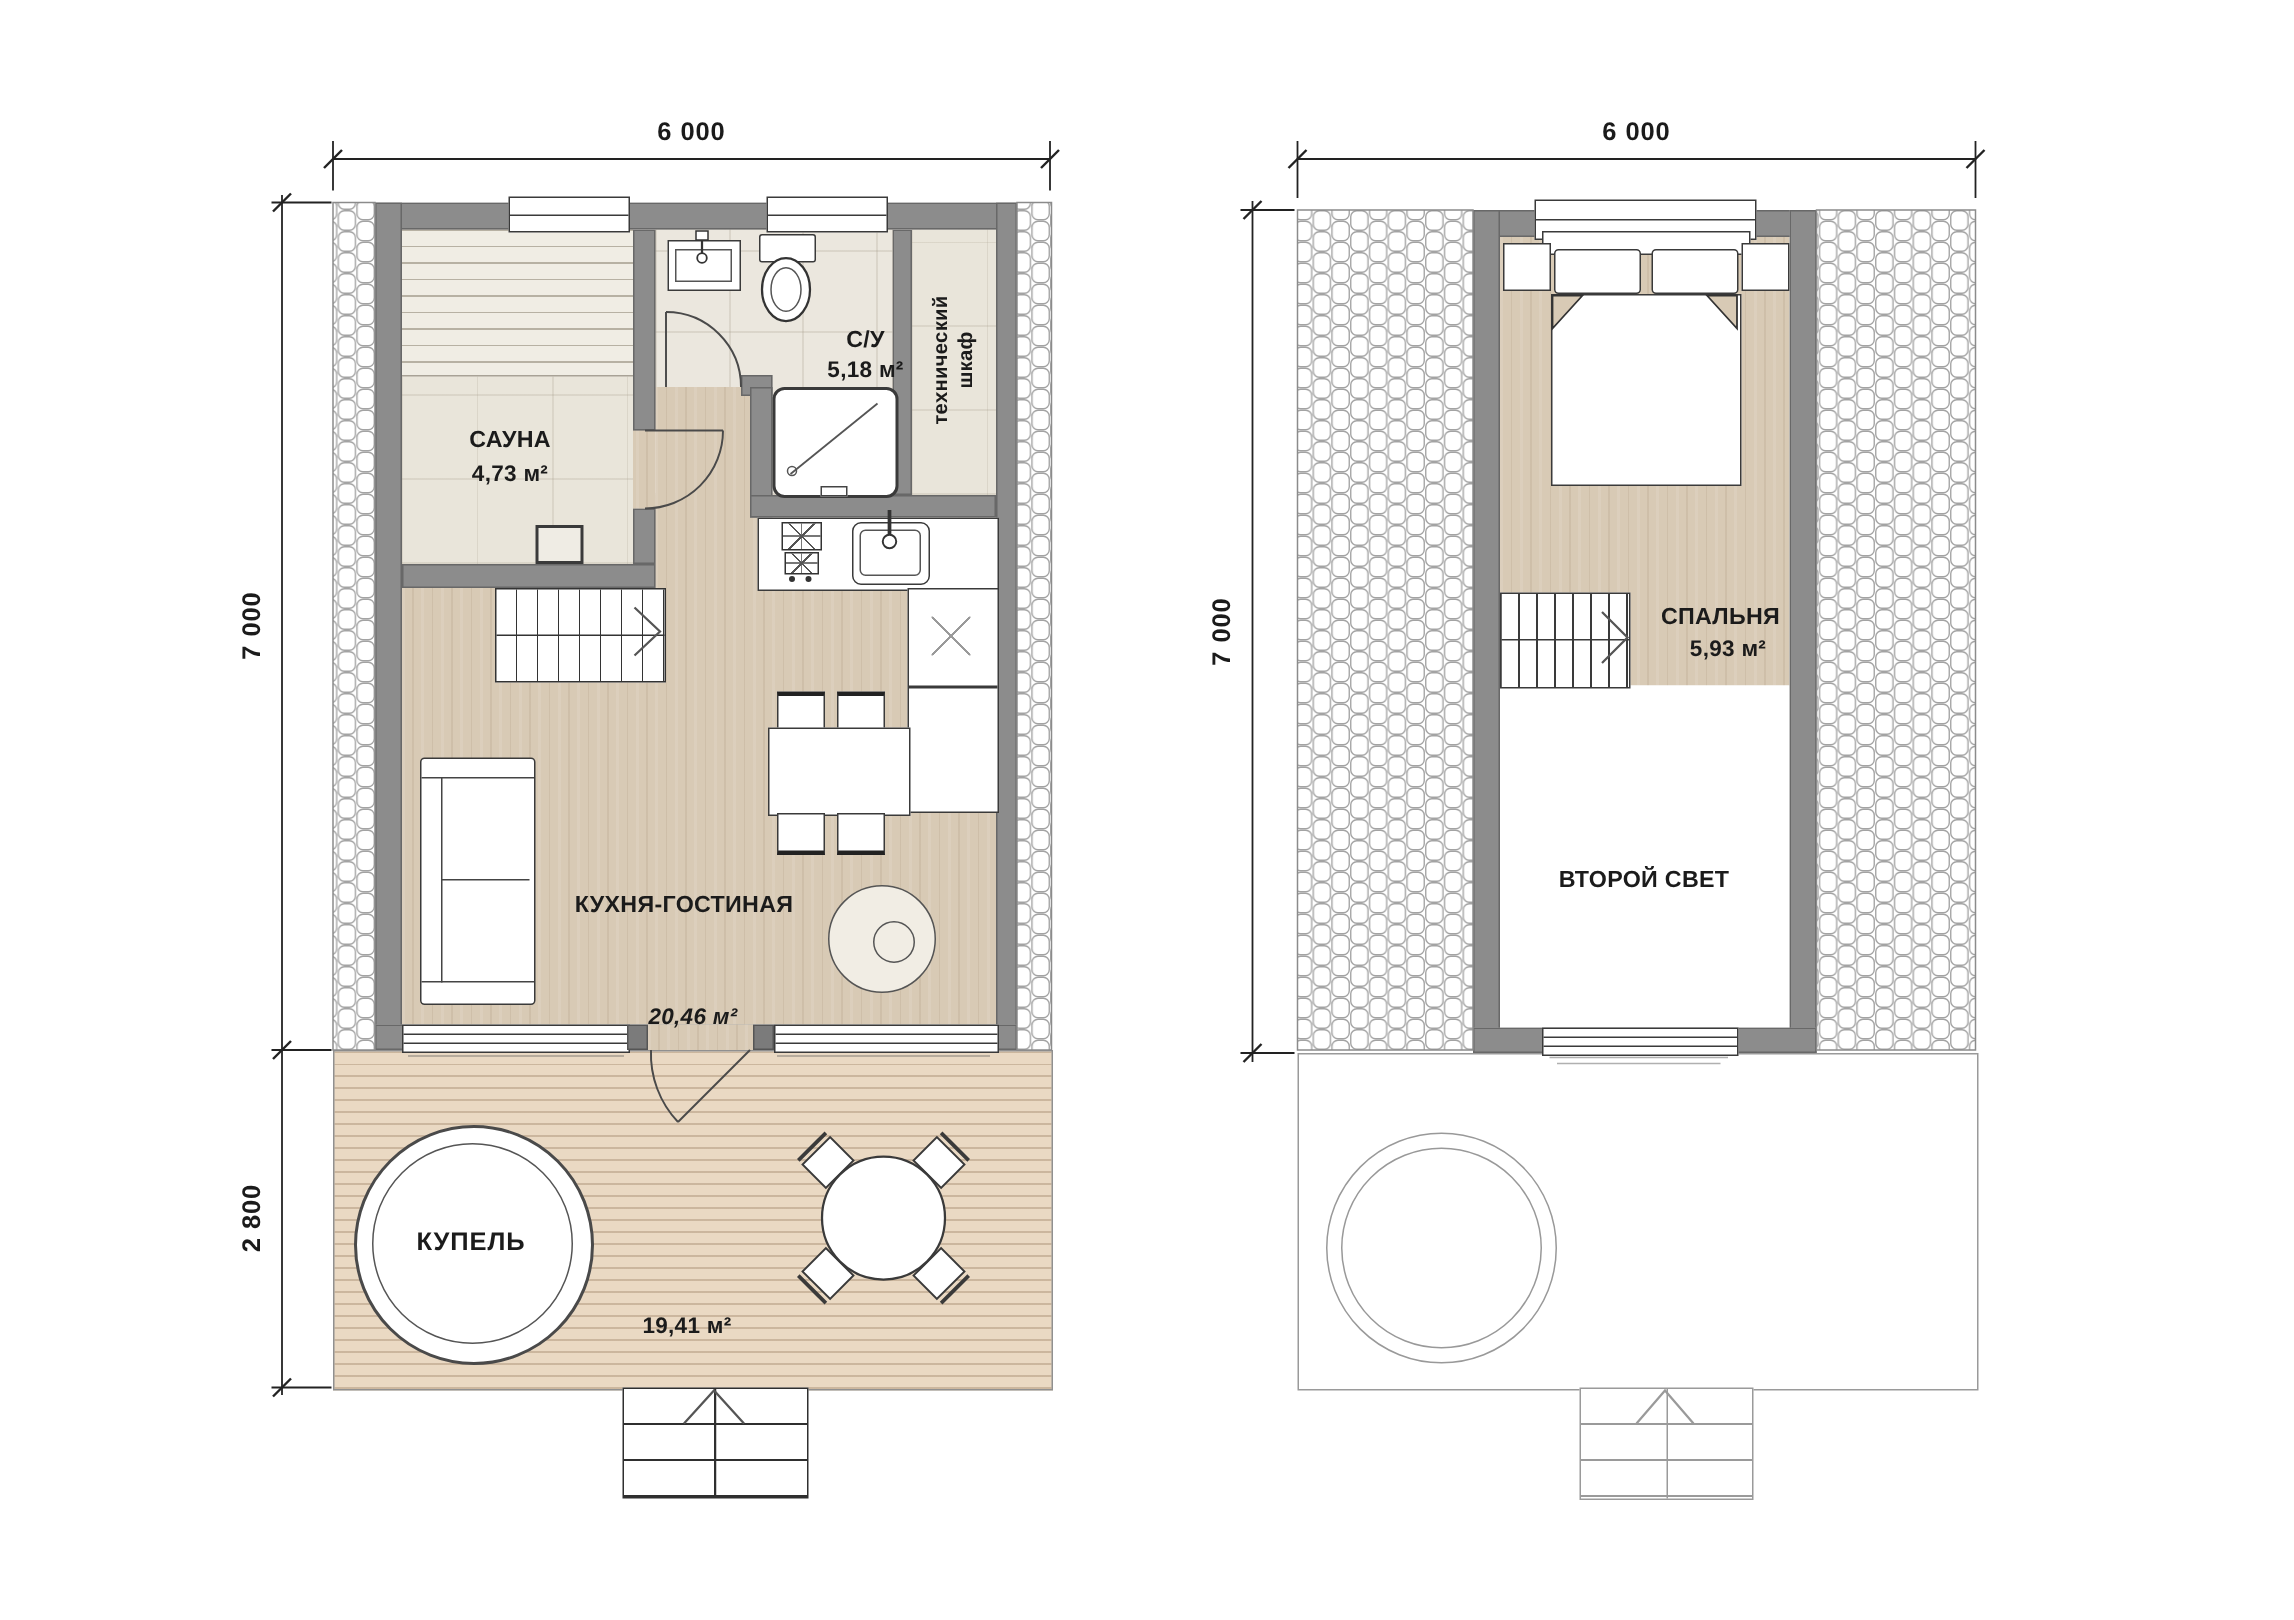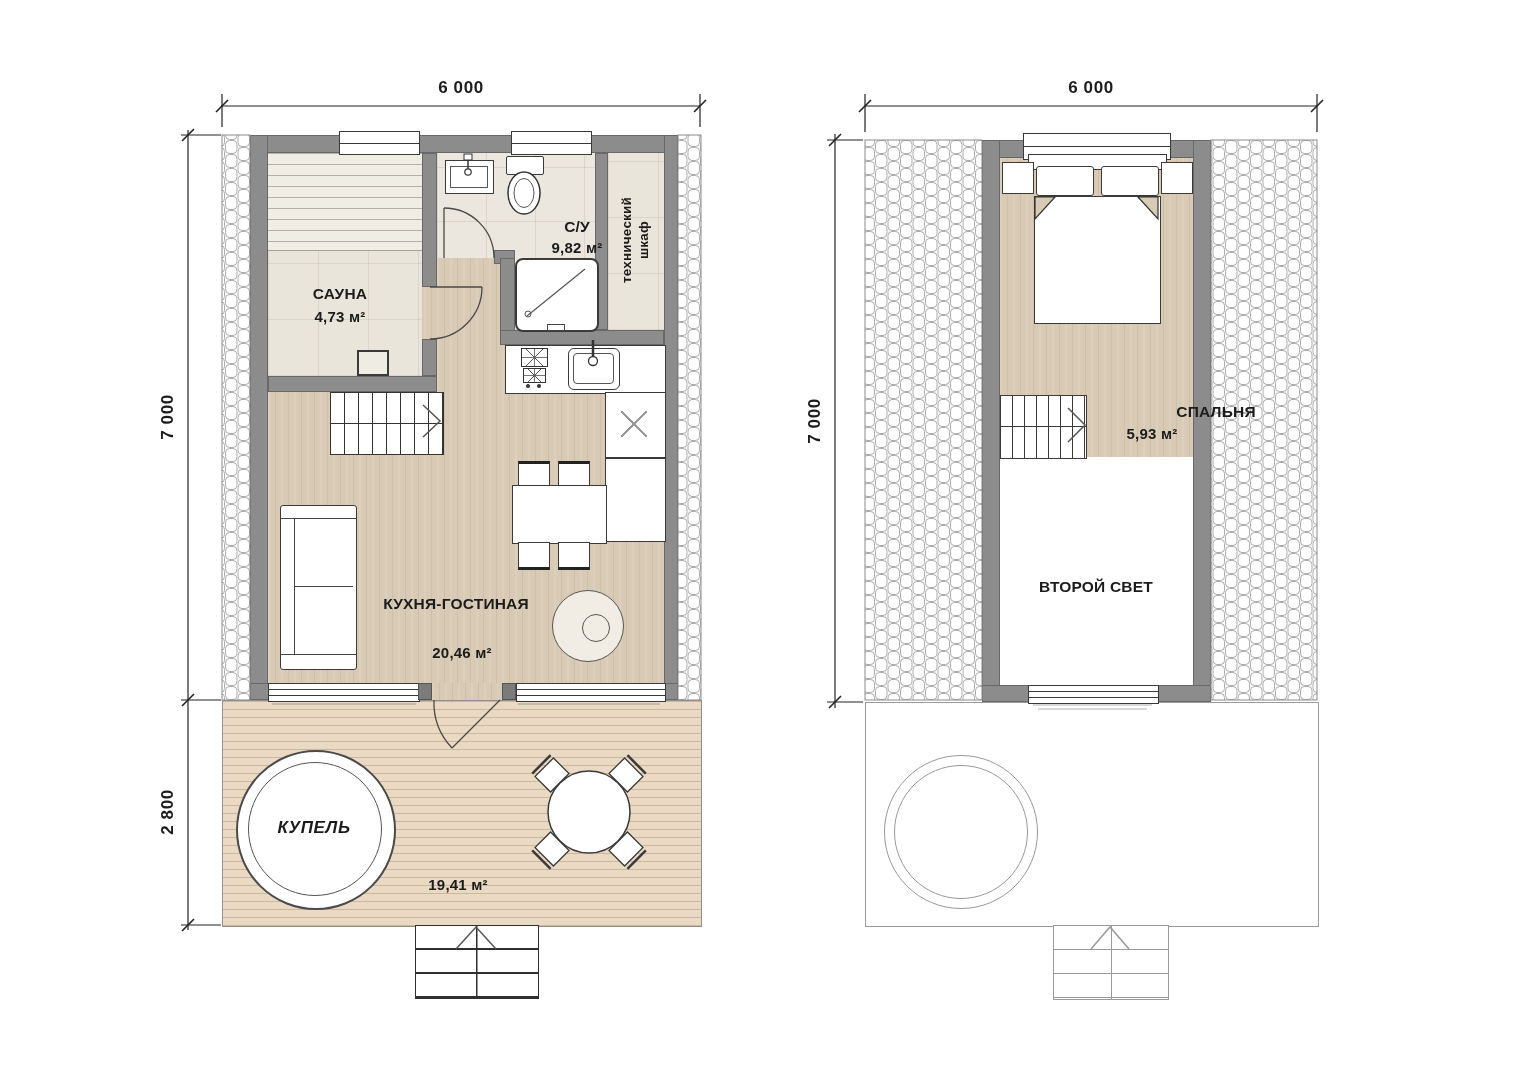--- a/index.html
+++ b/index.html
@@ -162,28 +162,28 @@
 
   <div class="lbl s17" style="left:461px;top:88px;">6 000</div>
   <div class="lbl v s17" style="left:168px;top:417px;">7 000</div>
   <div class="lbl v s17" style="left:168px;top:812px;">2 800</div>
   <div class="lbl s17" style="left:1091px;top:88px;">6 000</div>
   <div class="lbl v s17" style="left:815px;top:421px;">7 000</div>
 
   <div class="lbl s16" style="left:340px;top:294px;">САУНА</div>
   <div class="lbl s15" style="left:340px;top:316px;">4,73 м²</div>
   <div class="lbl s16" style="left:577px;top:227px;">С/У</div>
-  <div class="lbl s15" style="left:577px;top:247px;">9,82 м²</div>
+  <div class="lbl s15" style="left:577px;top:247px;">5,18 м²</div>
   <div class="lbl v s13" style="left:636px;top:240px;width:100px;white-space:normal;text-align:center;line-height:1.25;">технический шкаф</div>
   <div class="lbl s16" style="left:456px;top:604px;">КУХНЯ-ГОСТИНАЯ</div>
-  <div class="lbl s15" style="left:462px;top:652px;">20,46 м²</div>
-  <div class="lbl s17" style="left:314px;top:828px;font-style:italic;">КУПЕЛЬ</div>
+  <div class="lbl s15" style="left:462px;top:678px;font-style:italic;">20,46 м²</div>
+  <div class="lbl s17" style="left:314px;top:828px;">КУПЕЛЬ</div>
   <div class="lbl s15" style="left:458px;top:884px;">19,41 м²</div>
 
-  <div class="lbl s16" style="left:1216px;top:412px;">СПАЛЬНЯ</div>
+  <div class="lbl s16" style="left:1147px;top:412px;">СПАЛЬНЯ</div>
   <div class="lbl s15" style="left:1152px;top:433px;">5,93 м²</div>
   <div class="lbl s16" style="left:1096px;top:587px;">ВТОРОЙ СВЕТ</div>
 
   <svg id="overlay" width="1529" height="1080" viewBox="0 0 1529 1080">
     <defs>
       <pattern id="scl" width="25" height="28" patternUnits="userSpaceOnUse">
         <rect width="25" height="28" fill="#ffffff"></rect>
         <g fill="none" stroke="#a3a3a3" stroke-width="0.9">
           <rect x="0.5" y="0.5" width="11.5" height="13" rx="4"></rect>
           <rect x="0.5" y="14.5" width="11.5" height="13" rx="4"></rect>

